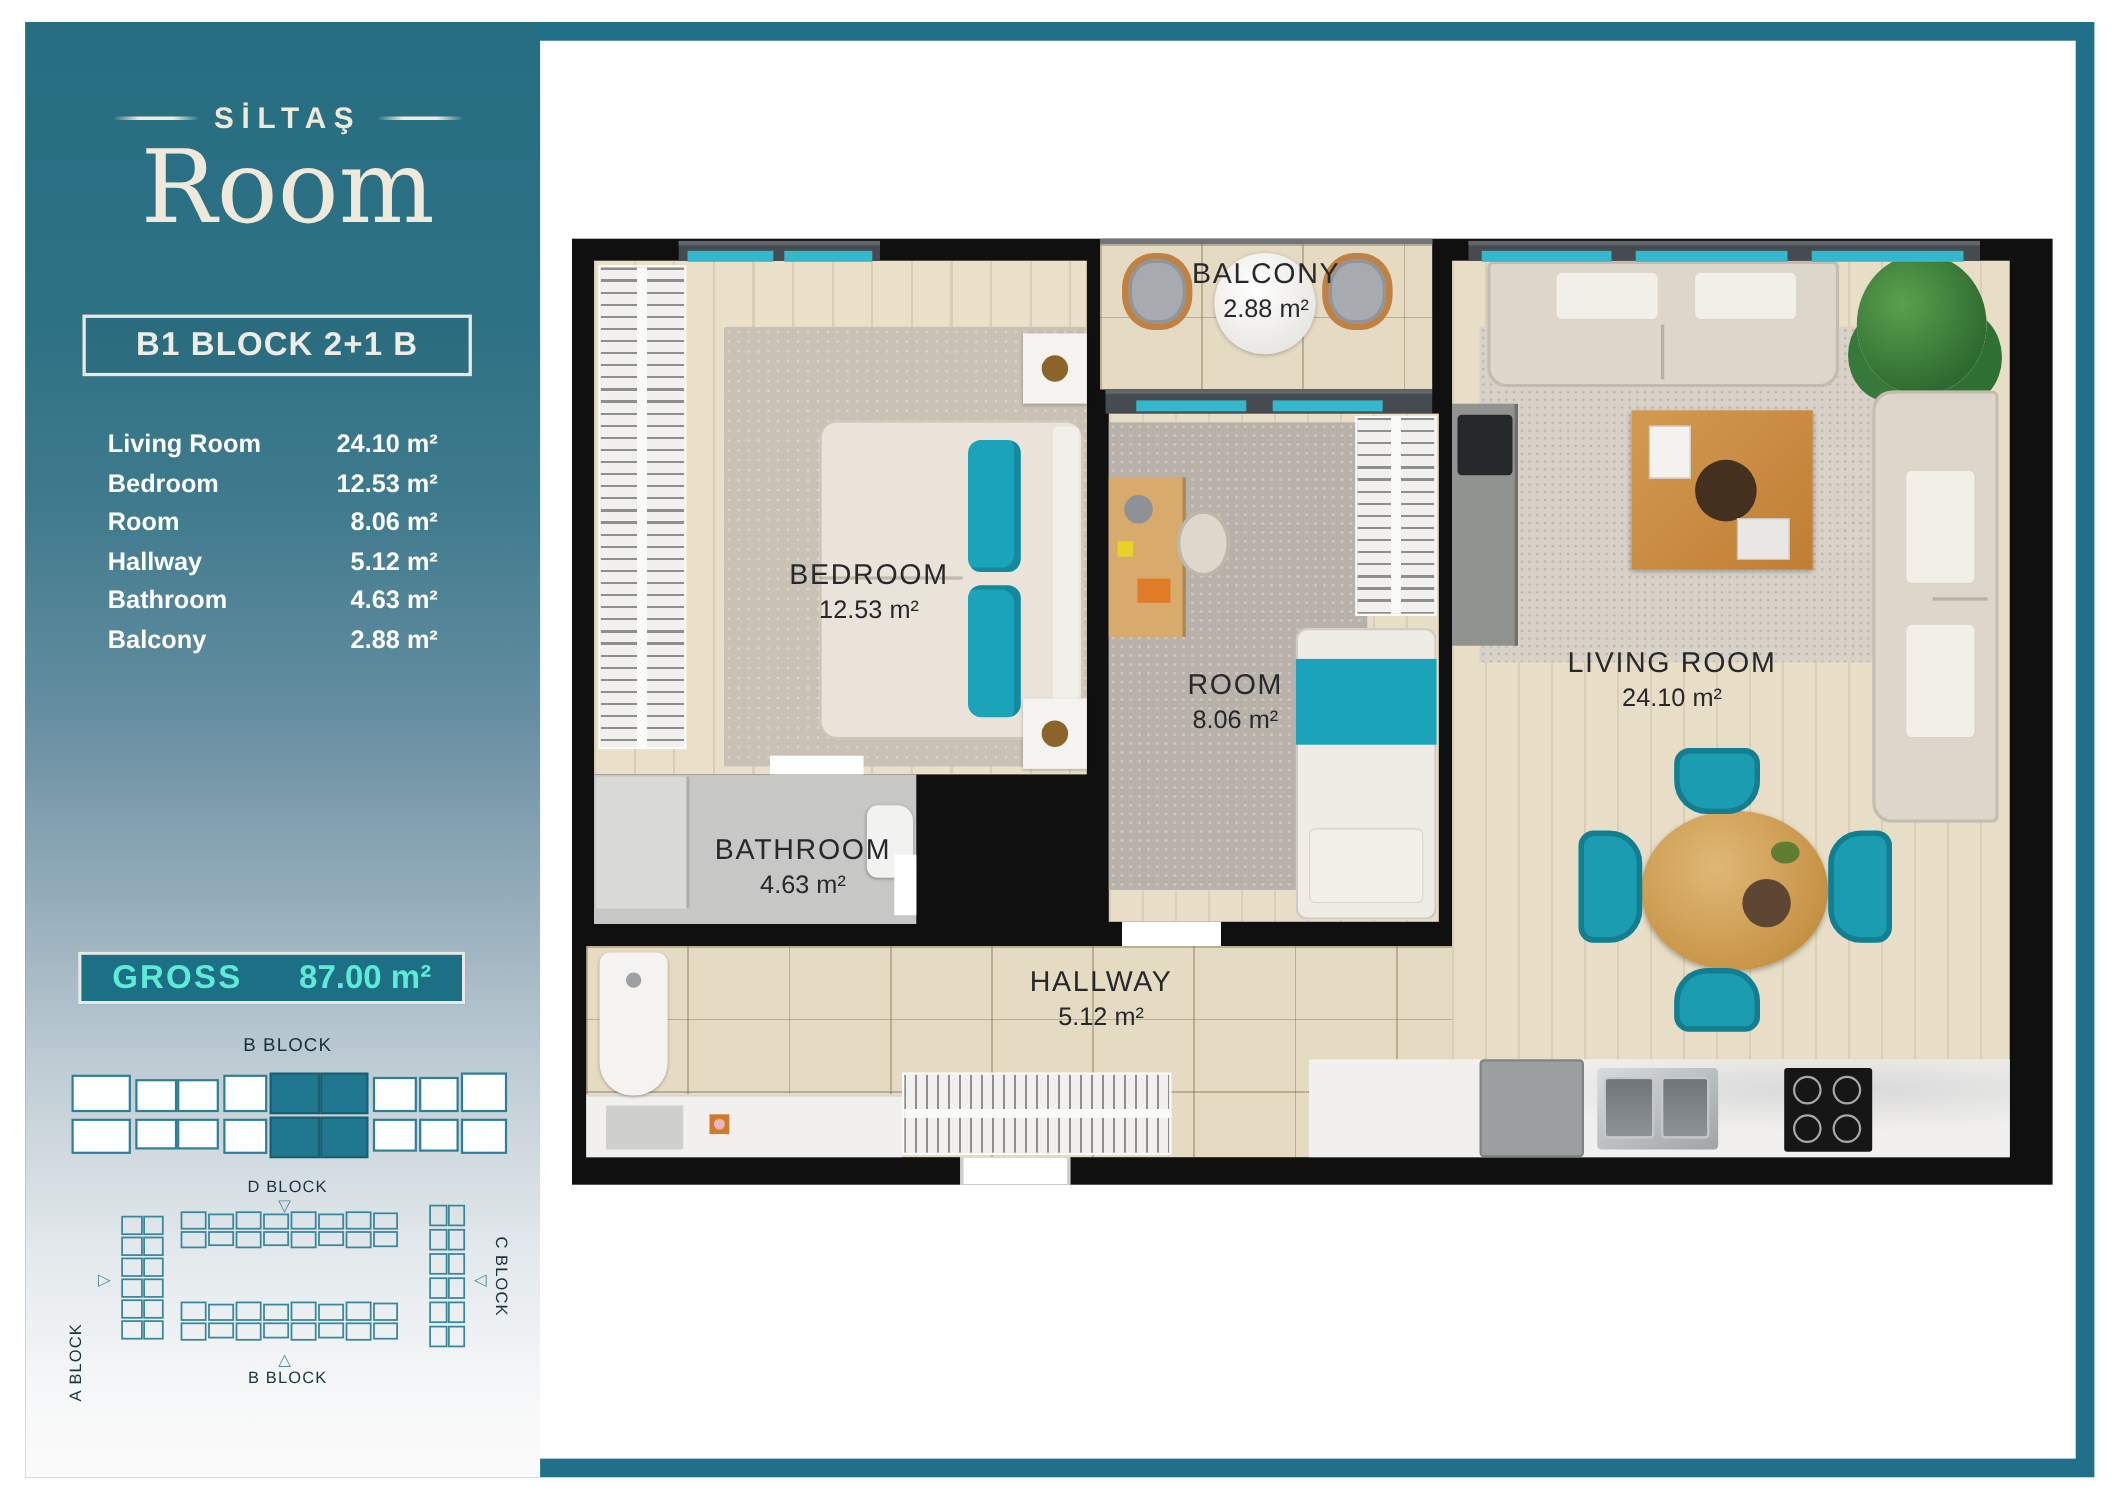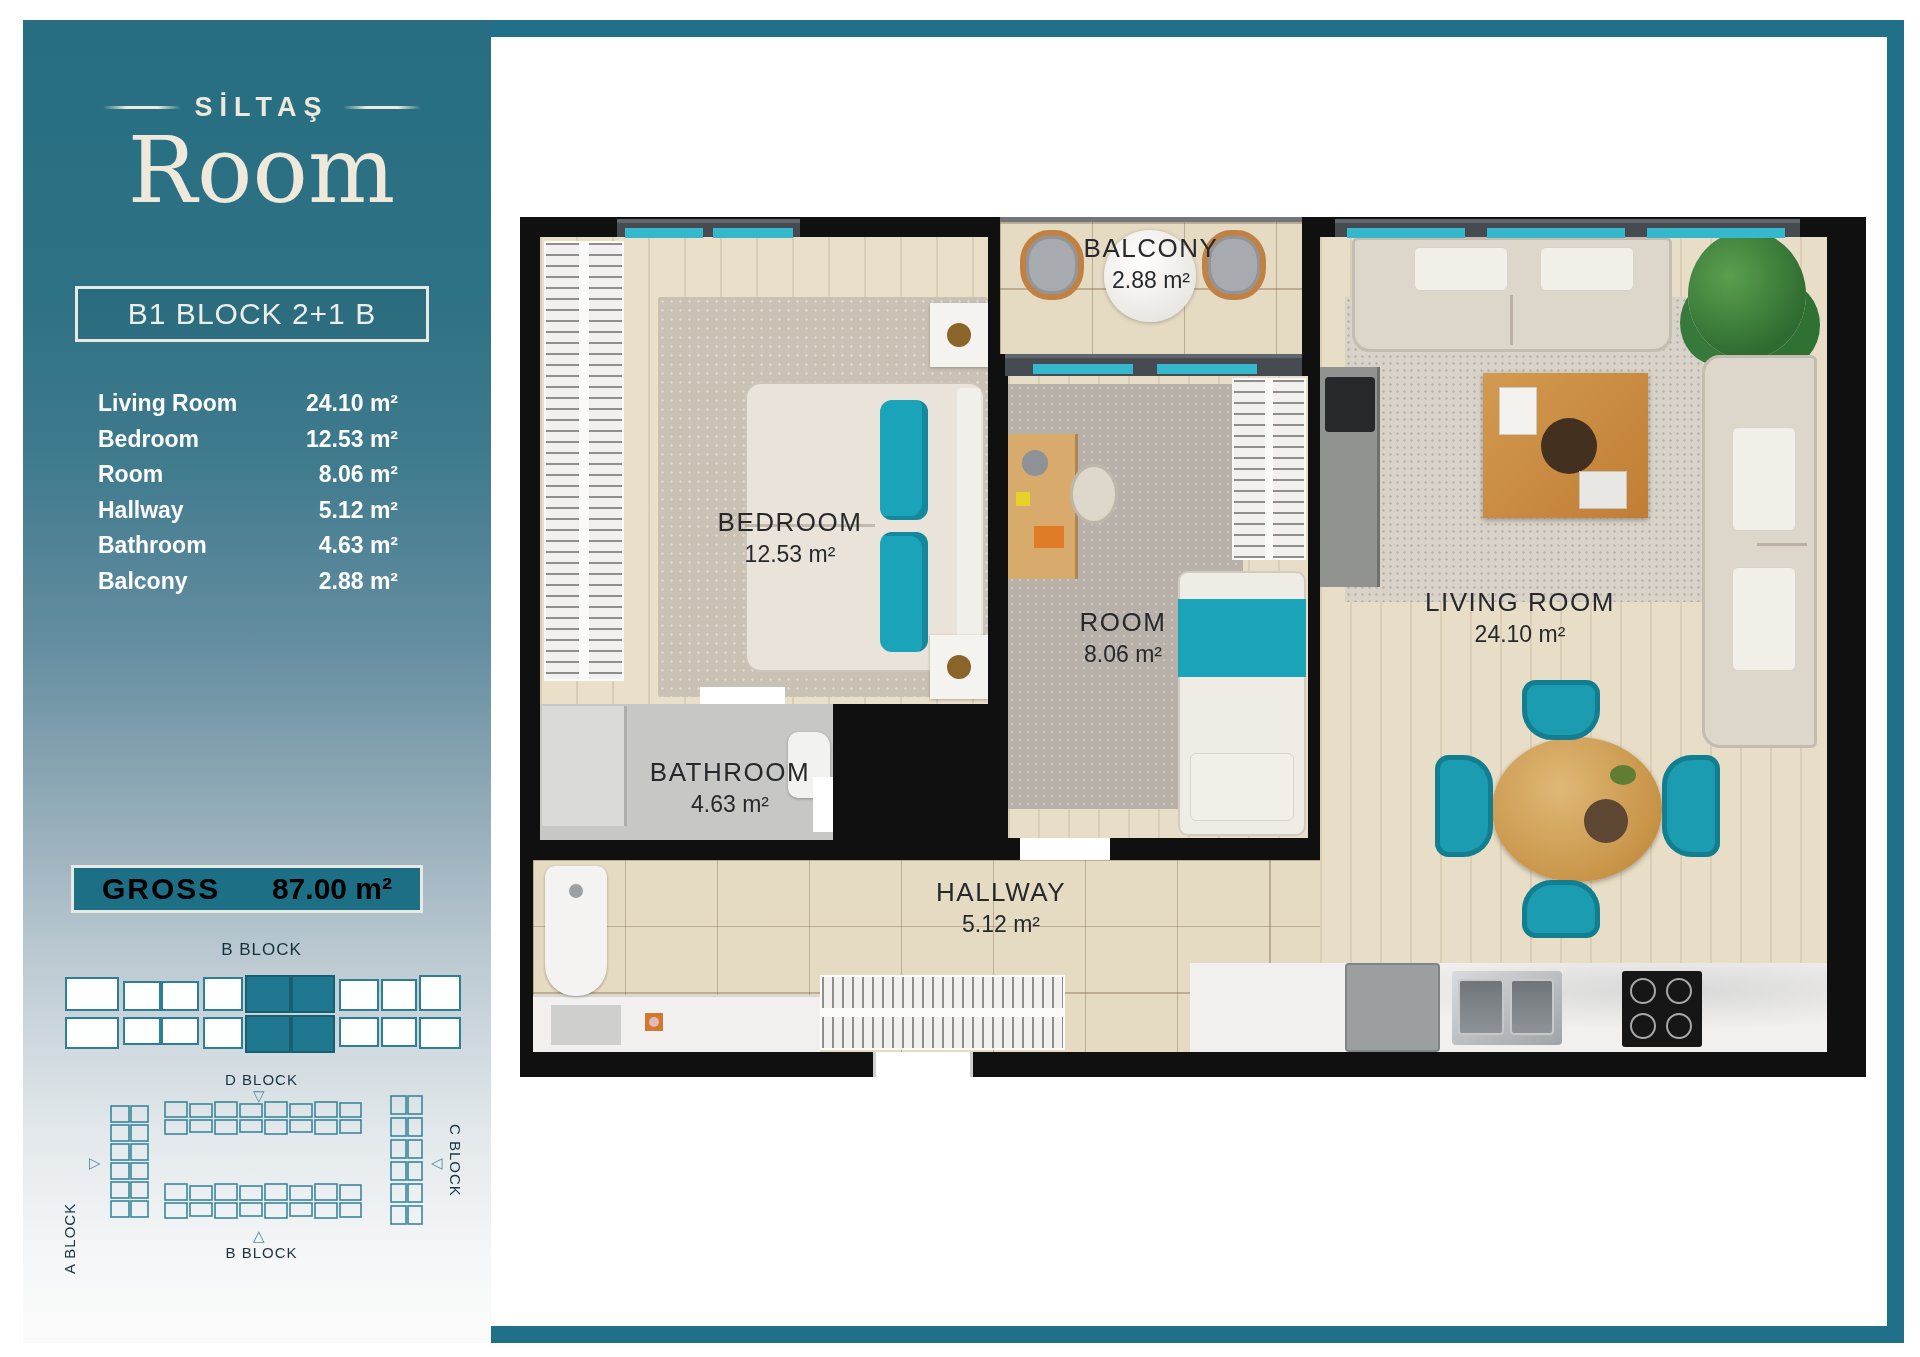--- a/index.html
+++ b/index.html
@@ -13,28 +13,28 @@
       #94acb9 60%,#bfccd4 72%,#e2e8eb 84%,#f6f7f8 94%,#fbfbfb 100%);}
   .logo{position:absolute;left:0;top:72px;width:477px;text-align:center;color:#eee9da;}
   .logo-top{display:flex;align-items:center;justify-content:center;gap:14px;}
   .logo-top .txt{font-size:27px;font-weight:700;letter-spacing:7px;color:#eee9da;}
   .flourish{display:inline-block;width:78px;height:3px;
     background:linear-gradient(90deg,transparent,#eee9da 30%,#eee9da 70%,transparent);border-radius:2px;}
   .logo-main{font-family:"DejaVu Serif",serif;font-size:92px;line-height:1.0;
     color:#eee9da;margin-top:2px;font-weight:400;}
   .unit-box{position:absolute;left:52px;top:266px;width:348px;height:50px;
     border:3px solid #e7e9e2;display:flex;align-items:center;justify-content:center;
-    color:#ecede7;font-size:30px;font-weight:400;letter-spacing:1px;background:rgba(10,60,75,.10);}
+    color:#ecede7;font-size:30px;font-weight:700;letter-spacing:1px;background:rgba(10,60,75,.10);}
   .room-table{position:absolute;left:75px;top:366px;width:300px;color:#fdfdfc;}
   .room-row{display:flex;justify-content:space-between;height:35.5px;align-items:center;}
   .room-row .rn{font-size:23px;font-weight:700;}
   .room-row .ra{font-size:23px;font-weight:700;}
   .gross-bar{position:absolute;left:48px;top:845px;width:352px;height:48px;
     background:#1d6f85;border:3px solid #e7e9e2;box-sizing:border-box;
-    display:flex;align-items:center;color:#000000;font-size:30px;font-weight:700;}
+    display:flex;align-items:center;color:#5eead4;font-size:30px;font-weight:700;}
   .gross-bar .gl{margin-left:28px;letter-spacing:2px;}
   .gross-bar .gv{margin-left:auto;margin-right:28px;}
   .bblock-label{position:absolute;left:0;top:920px;width:477px;text-align:center;
     color:#16313d;font-size:17px;font-weight:500;letter-spacing:1px;}
   .bblock-svg{position:absolute;left:40px;top:950px;}
   .siteplan{position:absolute;left:0;top:1039px;width:477px;height:230px;color:#16313d;}
   .sp-label{position:absolute;font-size:15px;font-weight:500;letter-spacing:1px;color:#1b3440;}
   .sp-tri{position:absolute;font-size:15px;color:#4f8ba0;}
   .vert-up{writing-mode:vertical-rl;transform:rotate(180deg);}
   .vert-dn{writing-mode:vertical-rl;}

